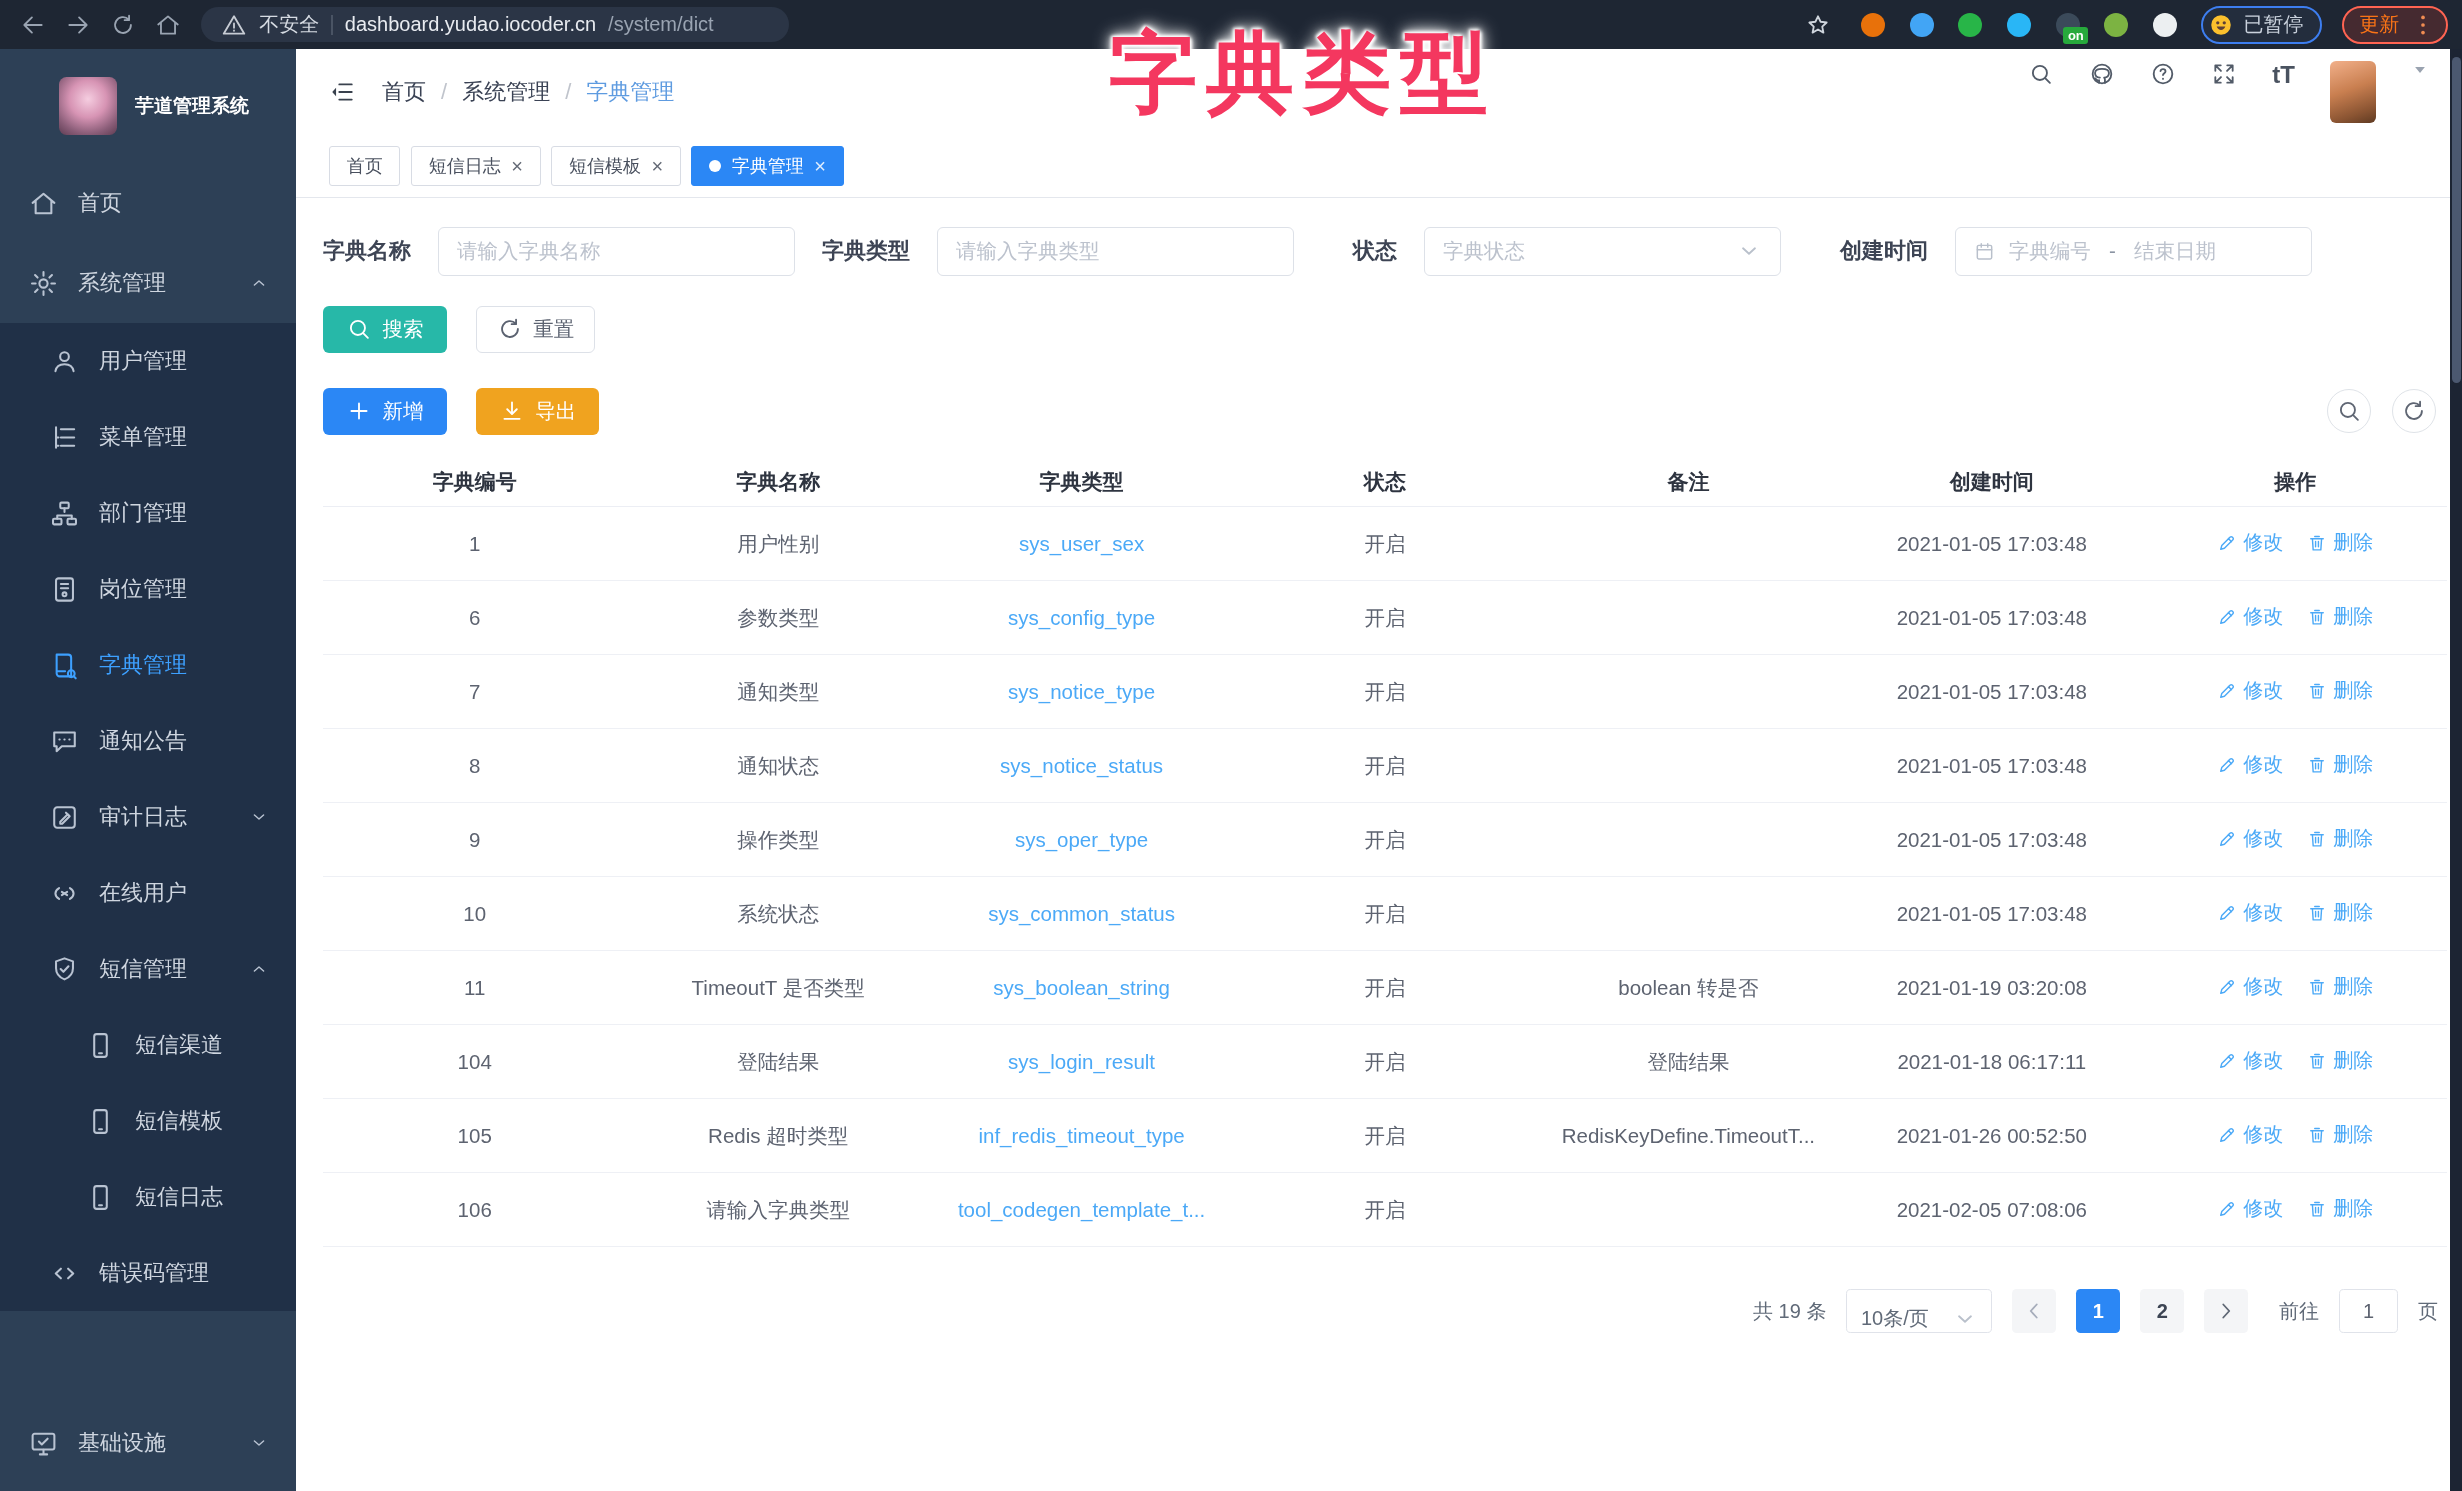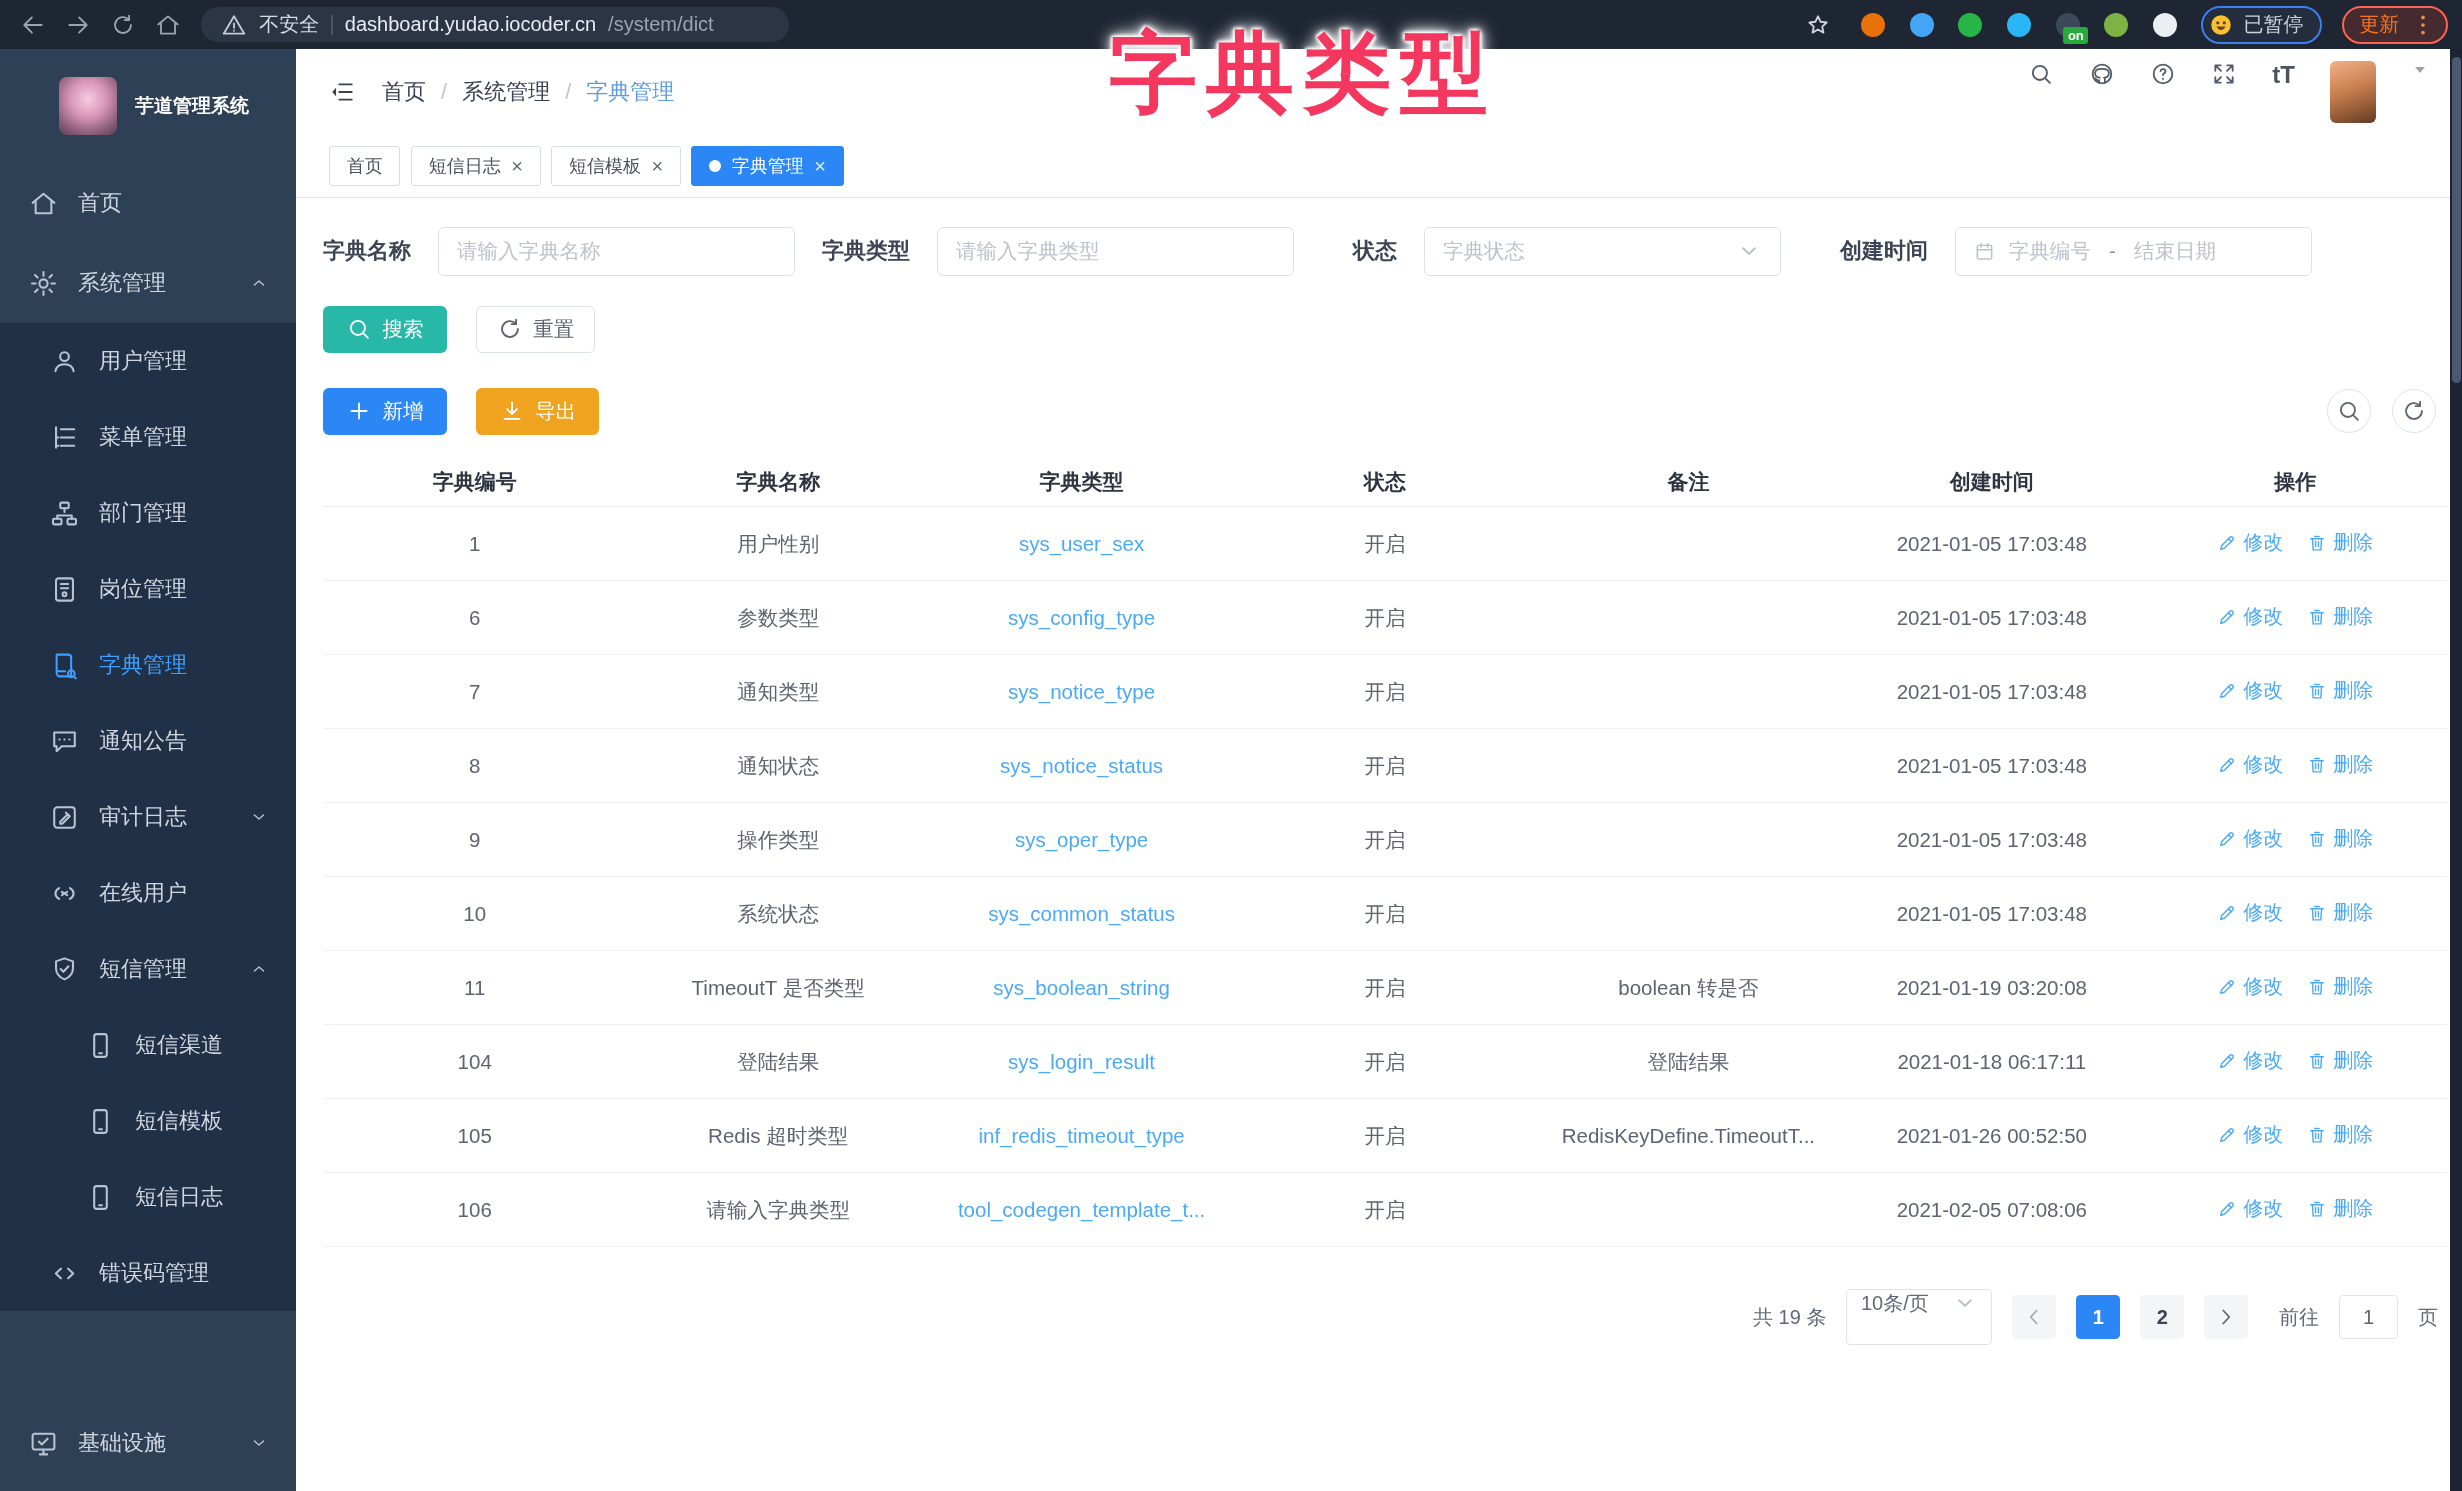--- a/index.html
+++ b/index.html
@@ -90,21 +90,21 @@
   .circle-btn .ic{width:21px;height:21px}
   
   table{margin-top:23px;width:100%;border-collapse:collapse;table-layout:fixed}
   th{height:49px;font-size:21px;color:#2e3440;font-weight:700;border-bottom:1.5px solid #eceef4;text-align:center}
   td{height:74px;font-size:20.5px;color:#5d6370;border-bottom:1.5px solid #eef0f5;text-align:center;overflow:hidden;white-space:nowrap;text-overflow:ellipsis}
   .cell-link{color:#4ba9f7;cursor:pointer}
   .op-link{color:#4ba9f7;display:inline-flex;align-items:center;gap:6px;margin:0 12px;font-size:20px;cursor:pointer}
   .op-link .ic{width:20px;height:20px}
   
   .pager{margin-top:42px;display:flex;align-items:center;justify-content:flex-end;gap:20px;padding-right:9px;color:#606a78;font-size:20px}
-  .size-box{width:146px;height:56px;border:1.5px solid #e0e3ea;border-radius:4.6px;display:flex;align-items:flex-start;justify-content:center;gap:23px;cursor:pointer}
+  .size-box{width:146px;height:44px;border:1.5px solid #e0e3ea;border-radius:4.6px;display:flex;align-items:flex-end;justify-content:center;gap:23px;cursor:pointer}
   .size-box .ic{width:16.7px;height:16.7px;color:#b9c0cb}
   .pg-btn{min-width:44px;height:44px;border-radius:4.6px;background:#f4f5f7;display:flex;align-items:center;justify-content:center;color:#a6adbb;cursor:pointer}
   .pg-btn .ic{width:18px;height:18px}
   .pg-num{min-width:44px;height:44px;border-radius:4.6px;background:#f4f5f7;display:flex;align-items:center;justify-content:center;color:#3c4453;font-weight:600;cursor:pointer}
   .pg-num.active{background:#2b87f5;color:#fff}
   .goto-input{width:59px;height:44px;border:1.5px solid #e0e3ea;border-radius:4.6px;text-align:center;font-size:20px;color:#5d6370;outline:none;font-family:inherit}
   
   .scrollbar{position:absolute;right:0;top:49px;width:12px;height:1443px;background:#1c2433;z-index:40}
   .scroll-thumb{position:absolute;left:1.5px;top:7.6px;width:9px;height:326px;border-radius:4.6px;background:#4b5870}
 </style>

